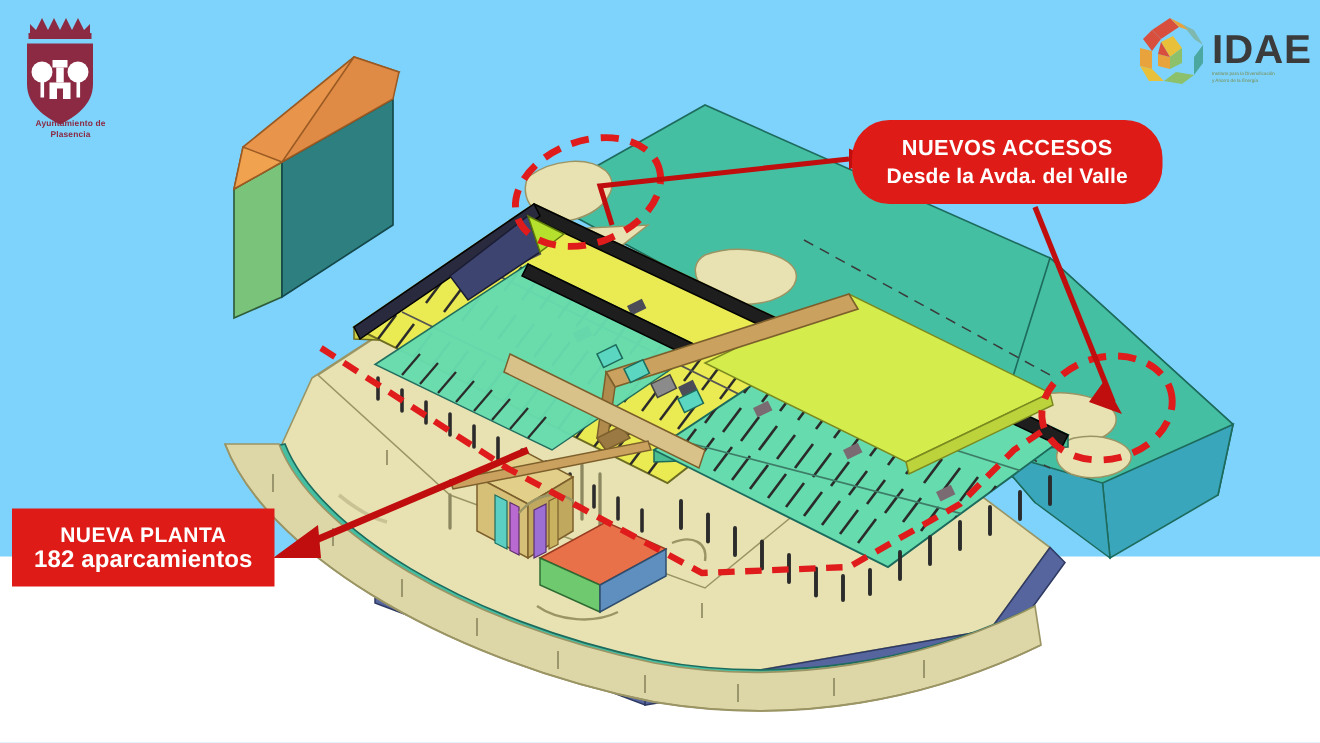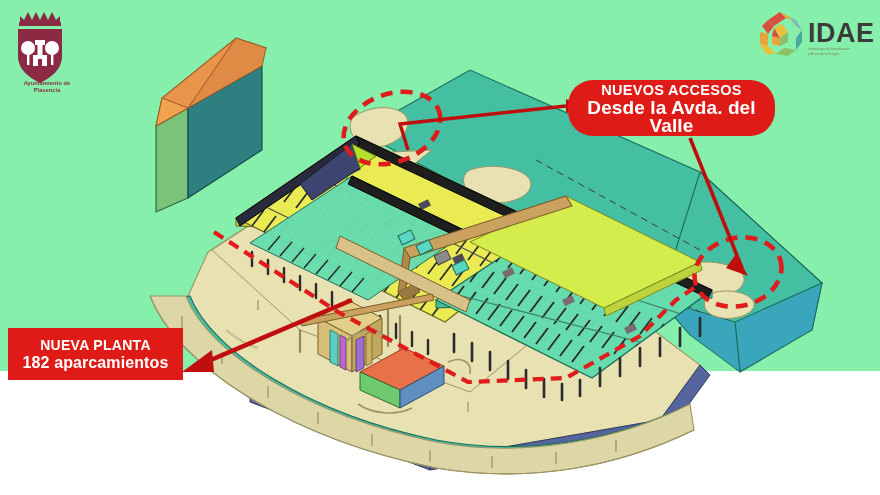--- a/index.html
+++ b/index.html
@@ -1,21 +1,21 @@
 <!DOCTYPE html>
 <html><head>
 <meta charset="utf-8">
 <style>
   html,body{margin:0;padding:0;background:#ffffff;}
   body{
     width:880px;height:495px;overflow:hidden;position:relative;
     font-family:"Liberation Sans", sans-serif;
     -webkit-font-smoothing:antialiased;
   }
-  .stage{position:absolute;left:0;top:0;width:880px;height:371px;background:#86efac;}
+  .stage{position:absolute;left:0;top:0;width:880px;height:371px;background:#7dd3fc;}
 
   
   .logo-left{position:absolute;left:6px;top:4px;width:78px;height:92px;}
   .logo-left svg{display:block;}
   .muni-caption{
     position:absolute;left:2px;top:76px;width:78px;text-align:center;
     font-size:5.6px;line-height:7px;color:#8b2a42;font-weight:600;letter-spacing:.1px;
   }
   .logo-right{position:absolute;right:6px;top:6px;width:122px;height:56px;}
   .logo-right svg{display:block;}
@@ -27,23 +27,23 @@
   .callout{
     position:absolute;background:#df1b17;color:#fff;text-align:center;
     box-shadow:0 0 0 0 rgba(0,0,0,0);
   }
   .callout .l1{font-weight:bold;letter-spacing:.3px;}
   .callout .l2{font-weight:bold;letter-spacing:.1px;}
 
   #callout-accesos{left:568px;top:80px;width:207px;height:56px;
     display:flex;flex-direction:column;align-items:center;justify-content:center;border-radius:25px;}
   #callout-accesos .l1{font-size:14.5px;line-height:18px;}
-  #callout-accesos .l2{font-size:19px;line-height:18px;}
-
-  #callout-planta{left:8px;top:328px;width:175px;height:52px;
+  #callout-accesos .l2{font-size:14px;line-height:18px;}
+
+  #callout-planta{left:8px;top:339px;width:175px;height:52px;
     display:flex;flex-direction:column;align-items:center;justify-content:center;}
   #callout-planta .l1{font-size:14px;line-height:17px;}
   #callout-planta .l2{font-size:16px;line-height:17px;}
 </style>
 </head>
 <body>
 
 <div class="stage">
 
   <svg class="scene" viewBox="0 0 880 495" xmlns="http://www.w3.org/2000/svg">

